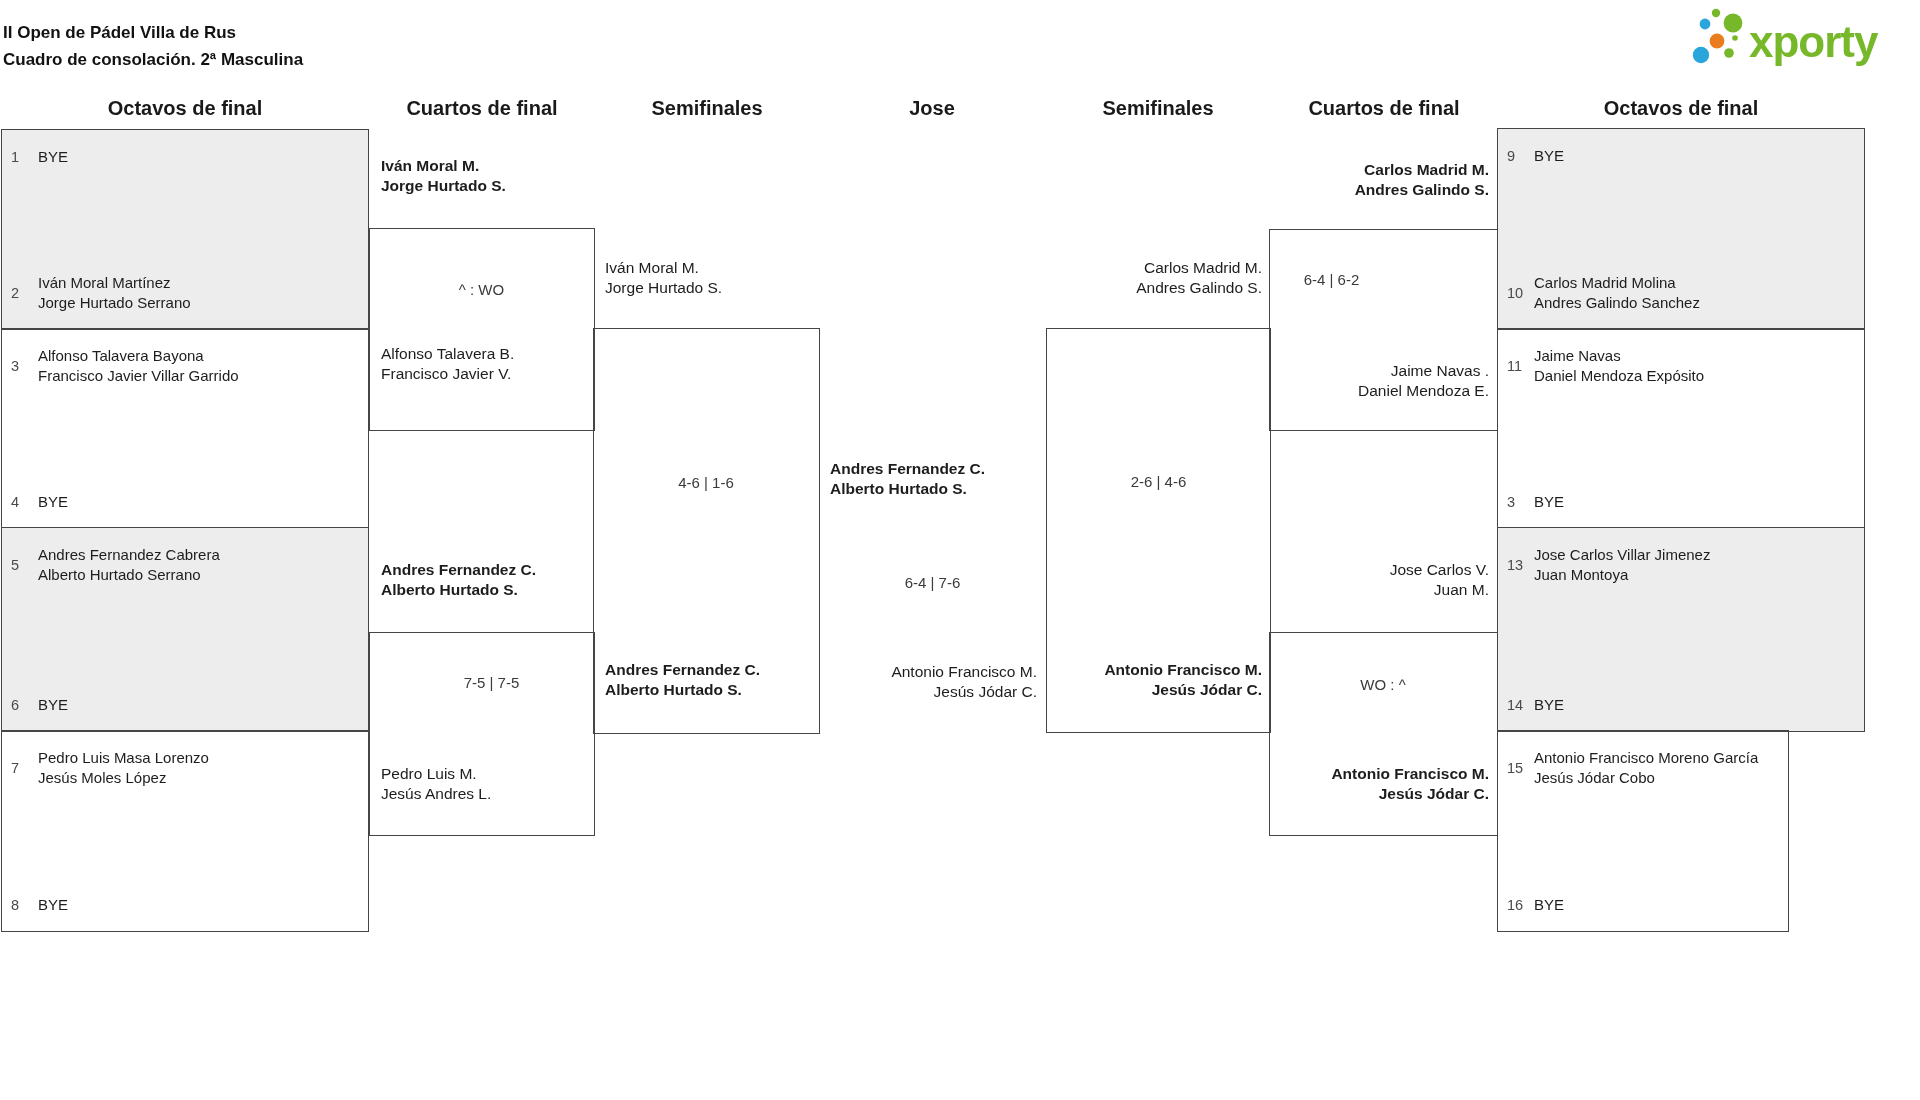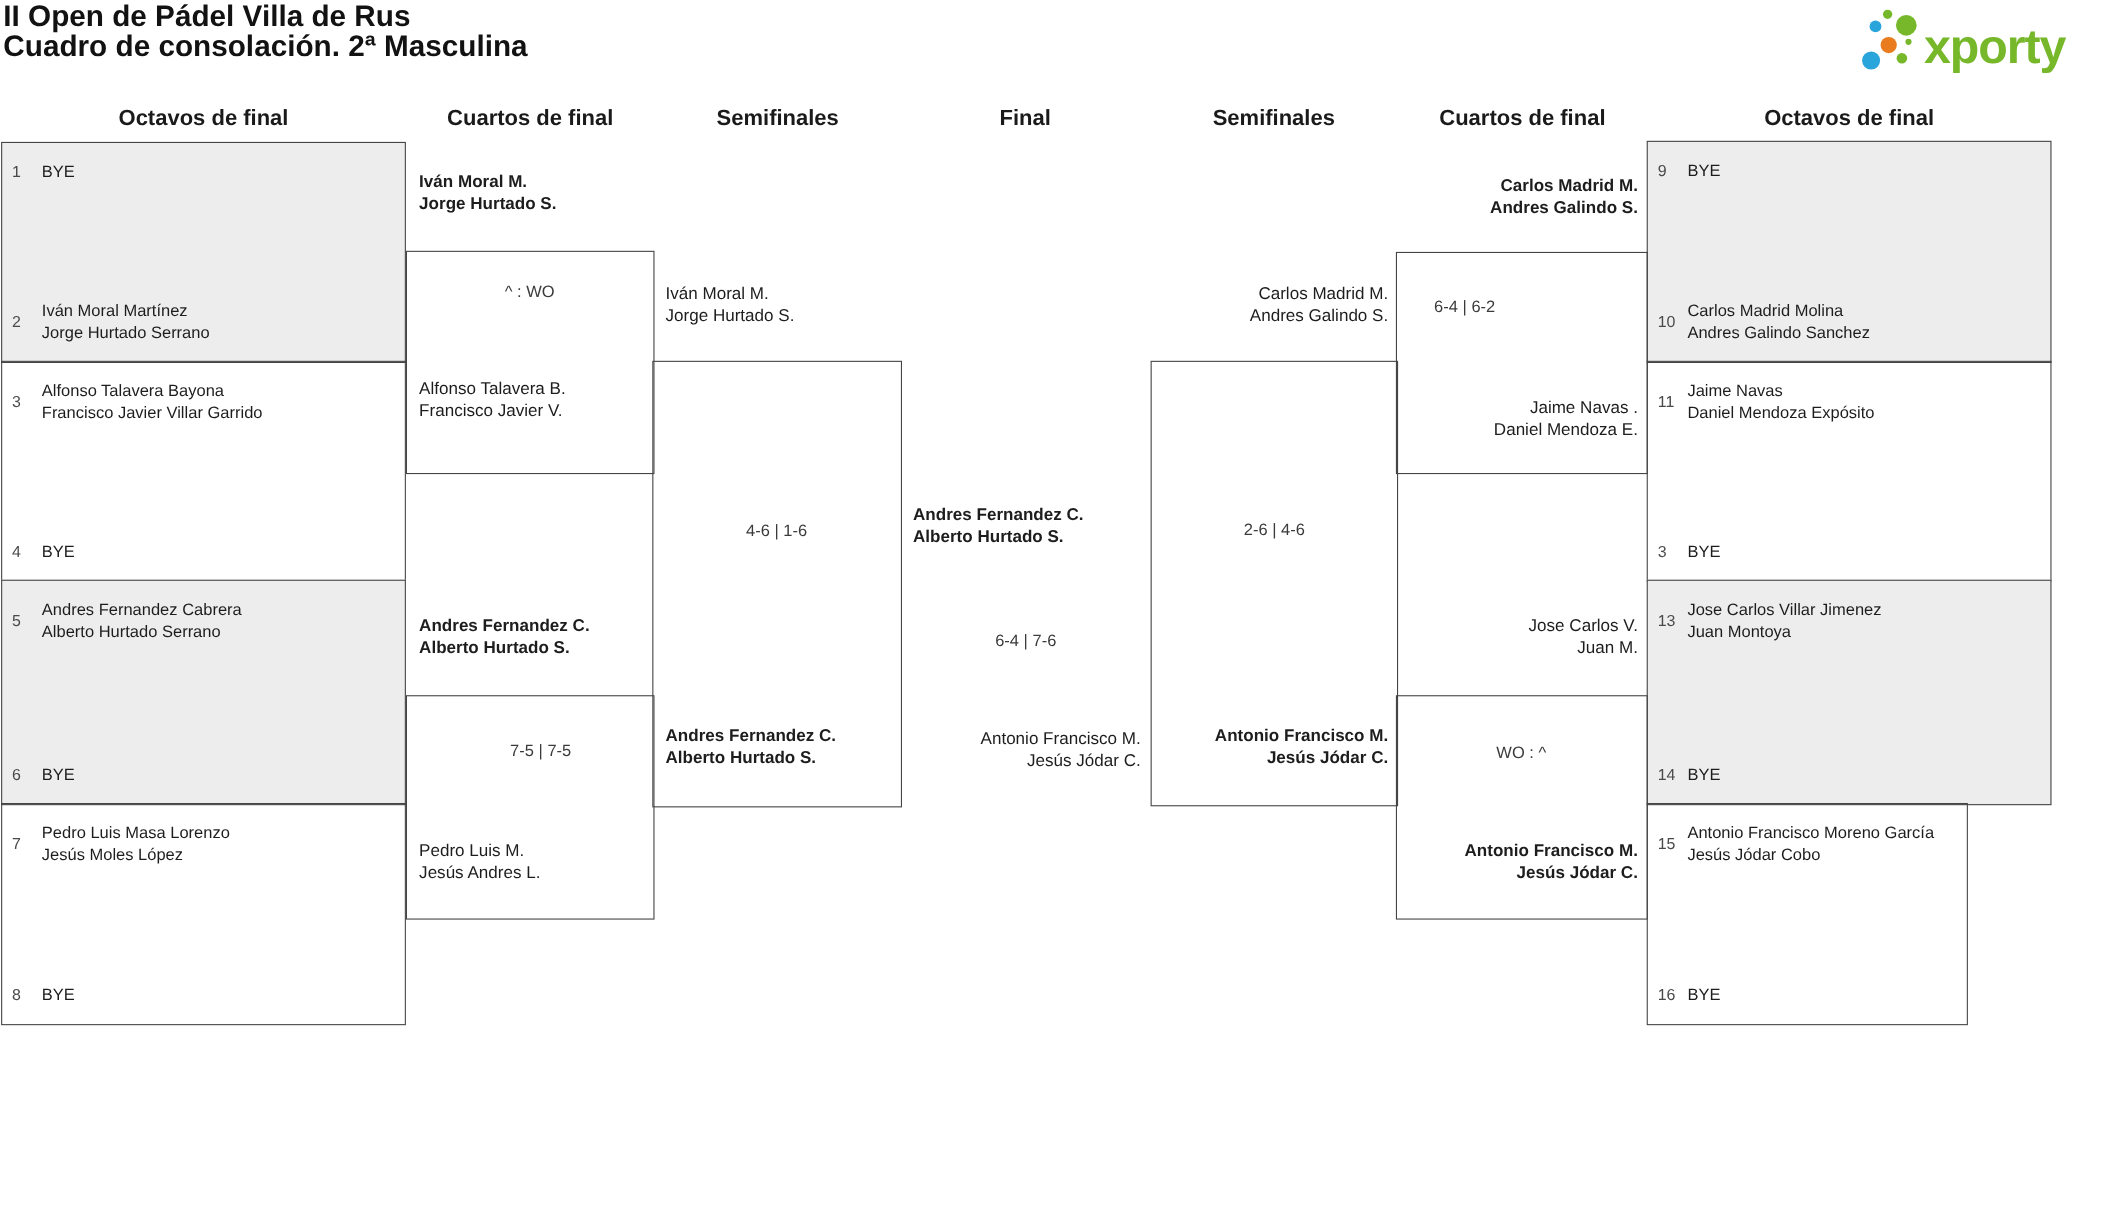--- a/index.html
+++ b/index.html
@@ -2,21 +2,21 @@
 <html><head>
 <meta charset="utf-8">
 <style>
   html,body{margin:0;padding:0;background:#fff;}
   .canvas{
     position:relative;width:1920px;height:1100px;background:#ffffff;
     font-family:"Liberation Sans",sans-serif;overflow:hidden;
     -webkit-font-smoothing:antialiased;
   }
   .title{
-    position:absolute;left:3px;top:2px;font-size:27px;line-height:27px;
+    position:absolute;left:3px;top:19px;font-size:17px;line-height:27px;
     font-weight:600;color:#121212;
   }
   .colhead{
     position:absolute;top:97px;transform:translateX(-50%);
     font-size:20px;font-weight:600;color:#1a1a1a;white-space:nowrap;
   }
   .box{
     position:absolute;box-sizing:border-box;border:1.5px solid #454545;
     background:transparent;
   }
@@ -66,21 +66,21 @@
       <circle cx="47" cy="36" r="2.8" fill="#76b82a"></circle>
       <circle cx="13" cy="53" r="8.2" fill="#2aa5dc"></circle>
       <circle cx="41" cy="51" r="4.8" fill="#76b82a"></circle>
     </g>
     <text x="61" y="55" font-size="44" fill="#76b82a">xporty</text>
   </svg>
 
   <div class="colhead" style="left:185px">Octavos de final</div>
   <div class="colhead" style="left:482px">Cuartos de final</div>
   <div class="colhead" style="left:707px">Semifinales</div>
-  <div class="colhead" style="left:932px">Final</div>
+  <div class="colhead" style="left:932px">Jose</div>
   <div class="colhead" style="left:1158px">Semifinales</div>
   <div class="colhead" style="left:1384px">Cuartos de final</div>
   <div class="colhead" style="left:1681px">Octavos de final</div>
 
   <div class="box shaded" style="left:1px;top:129px;width:368px;height:200.5px">
     <div class="slot slot-top">
       <span class="seed">1</span>
       <span class="names">
         <span class="nl">BYE</span>
       </span>
@@ -204,21 +204,21 @@
         <span class="nl">BYE</span>
       </span>
     </div>
   </div>
 
   <div class="box" style="left:369px;top:228px;width:225.5px;height:202.5px"></div>
   <div class="mlabel w" style="left:381px;top:156px">
     <span class="nl">Iván Moral M.</span>
     <span class="nl">Jorge Hurtado S.</span>
   </div>
-  <div class="score" style="left:369px;top:256px;width:225px">^ : WO</div>
+  <div class="score" style="left:369px;top:280px;width:225px">^ : WO</div>
   <div class="mlabel l" style="left:381px;top:344px">
     <span class="nl">Alfonso Talavera B.</span>
     <span class="nl">Francisco Javier V.</span>
   </div>
 
   <div class="box" style="left:369px;top:632px;width:225.5px;height:203.5px"></div>
   <div class="mlabel w" style="left:381px;top:560px">
     <span class="nl">Andres Fernandez C.</span>
     <span class="nl">Alberto Hurtado S.</span>
   </div>

